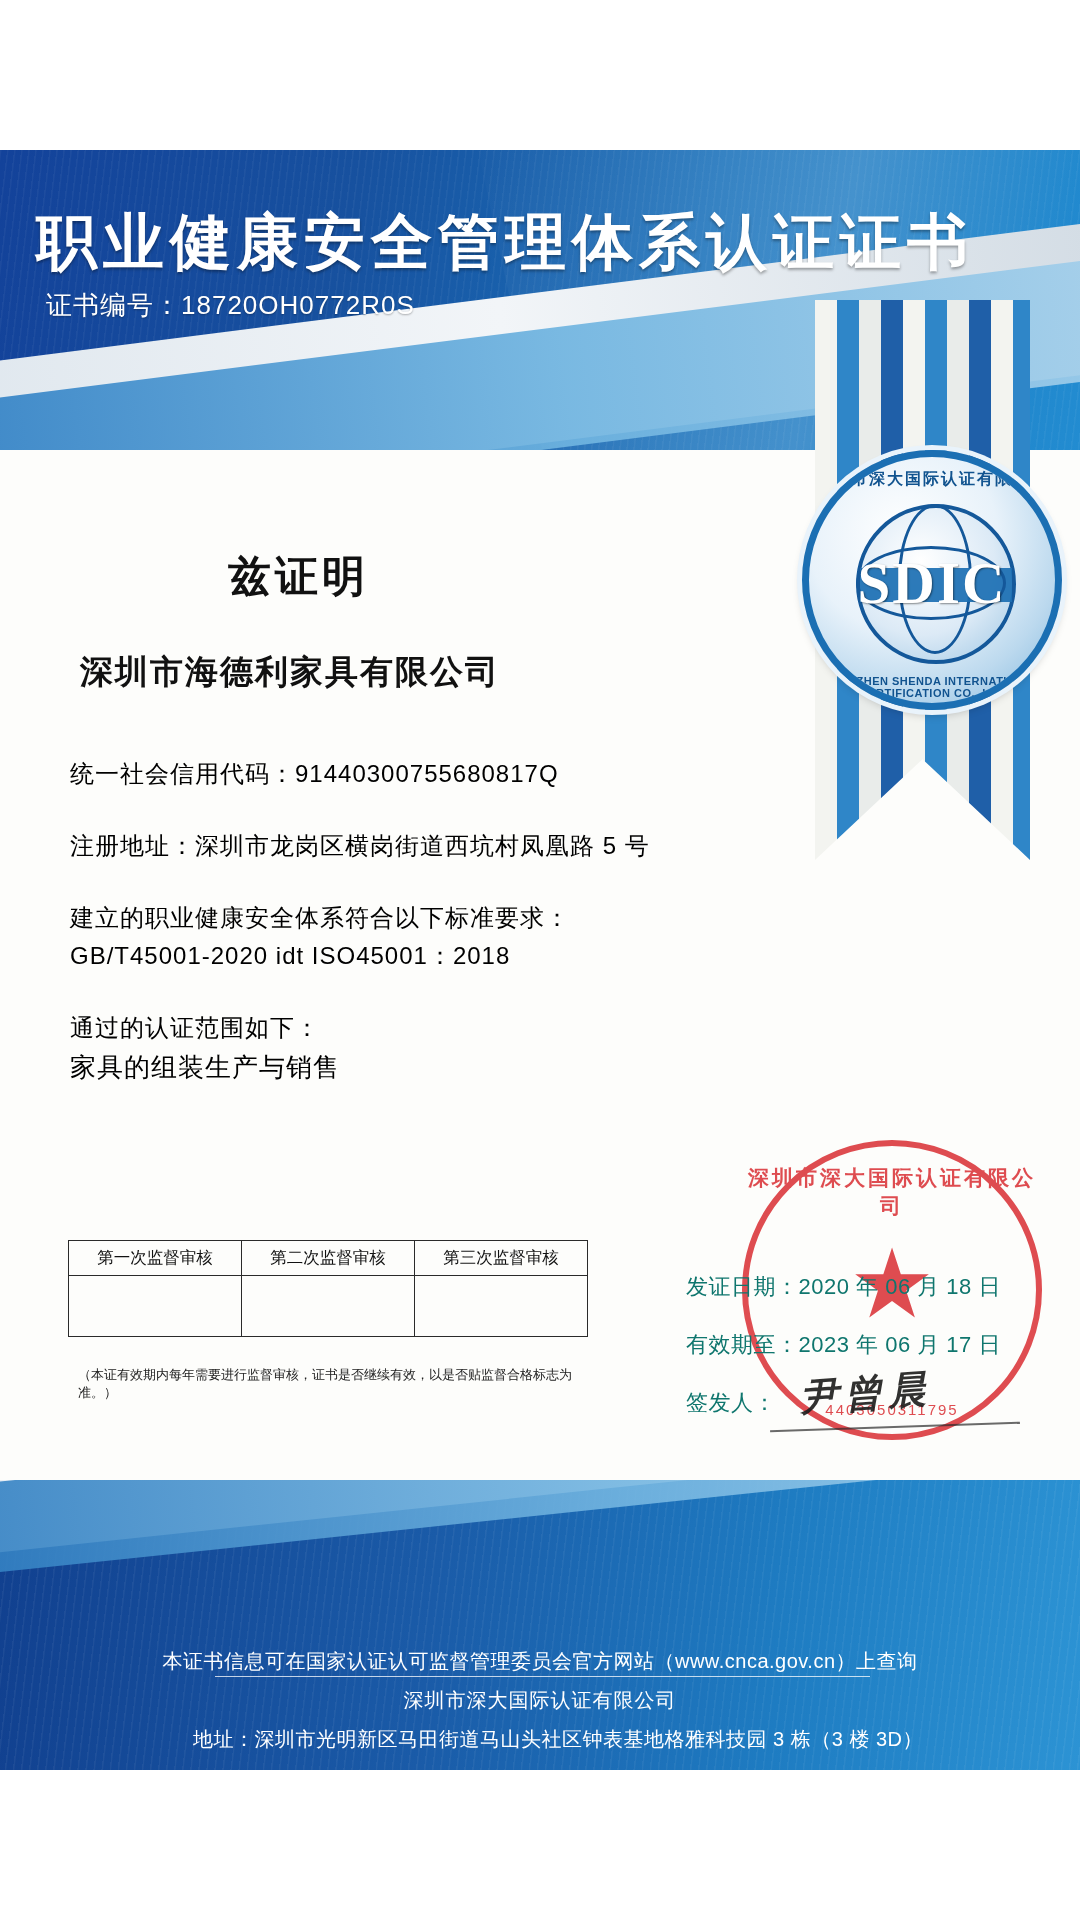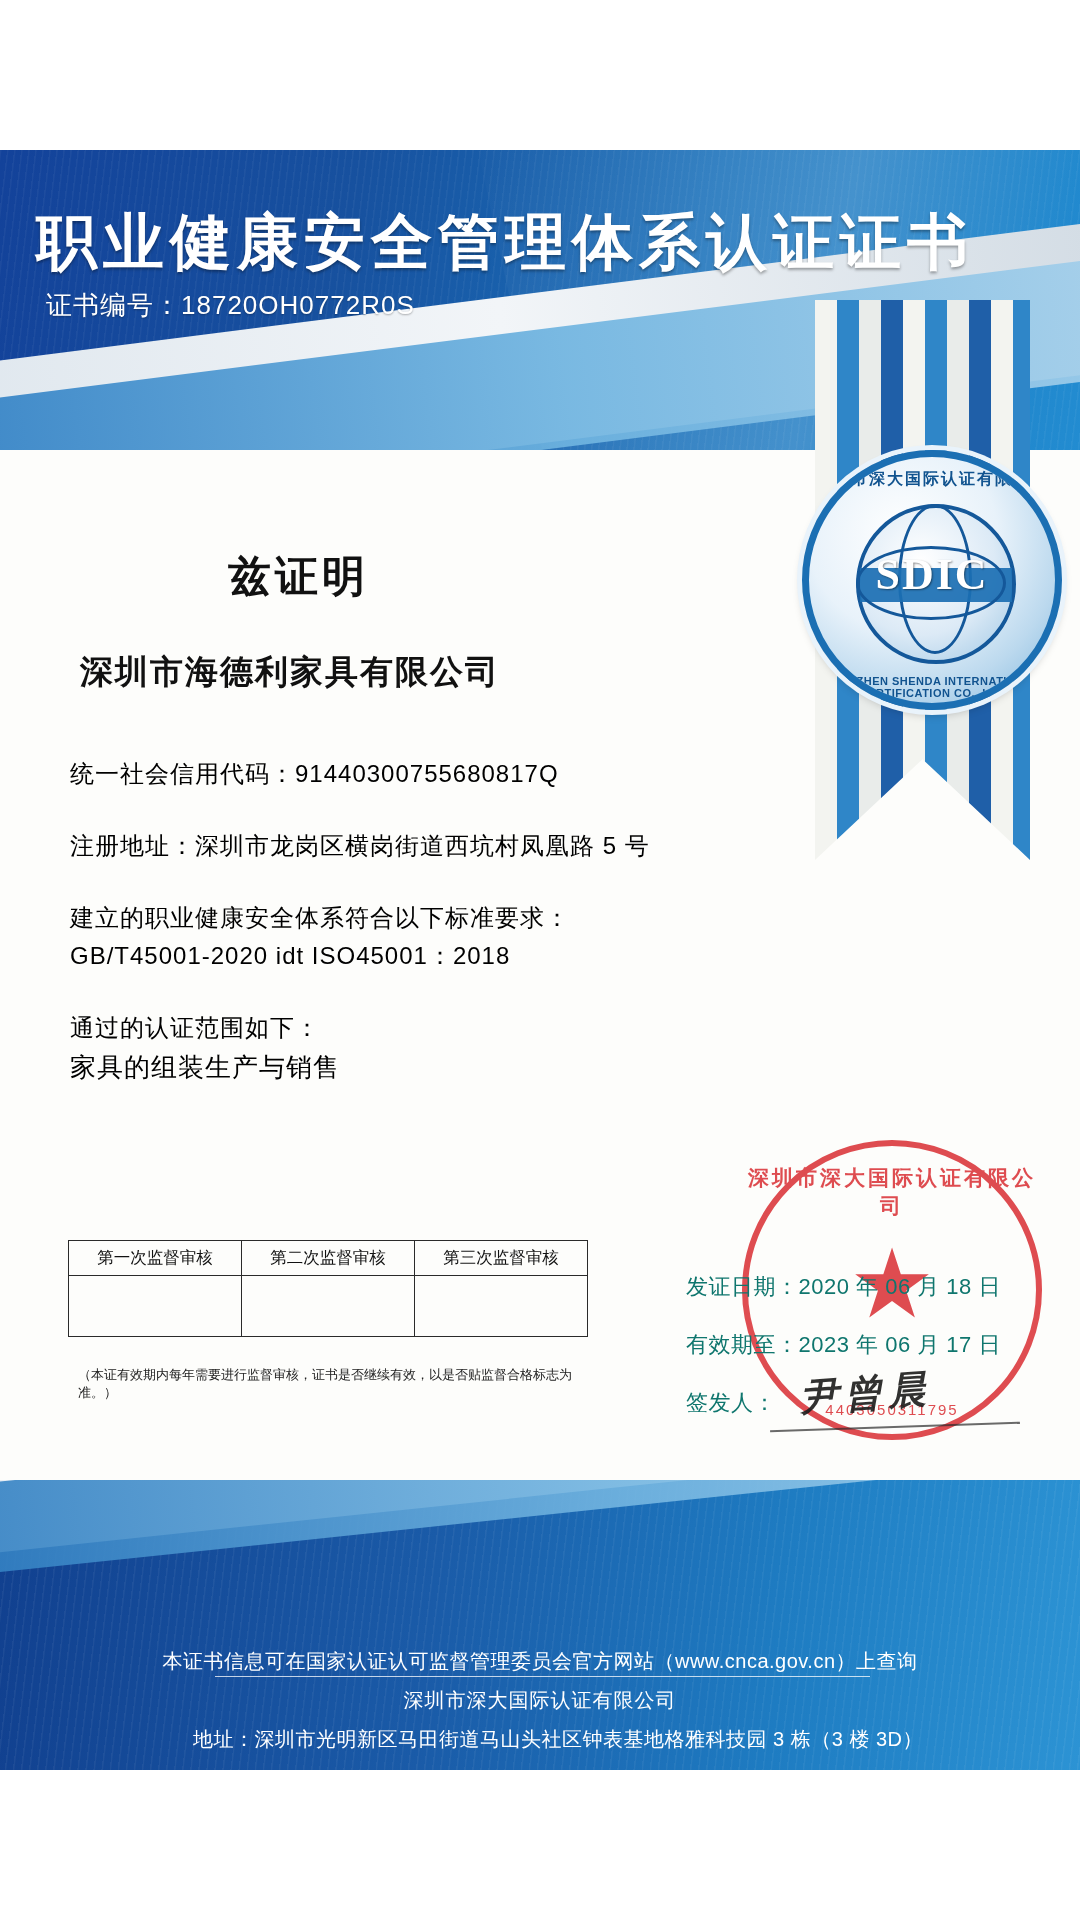--- a/index.html
+++ b/index.html
@@ -154,21 +154,21 @@
     background: #1b6fb3;
     opacity: .92;
   }
   .sdic-text {
     position: absolute;
     left: 0; top: 92px;
     width: 246px;
     text-align: center;
     font-family: "Liberation Serif", "DejaVu Serif", serif;
     font-weight: bold;
-    font-size: 44px;
+    font-size: 59px;
     letter-spacing: 2px;
     color: #ffffff;
     text-shadow: 1px 1px 2px rgba(0,0,0,.45);
   }
 
   
   .body-area { position: absolute; left: 0; top: 0; width: 1080px; height: 1700px; }
   .hereby {
     position: absolute;
     left: 228px; top: 398px;

